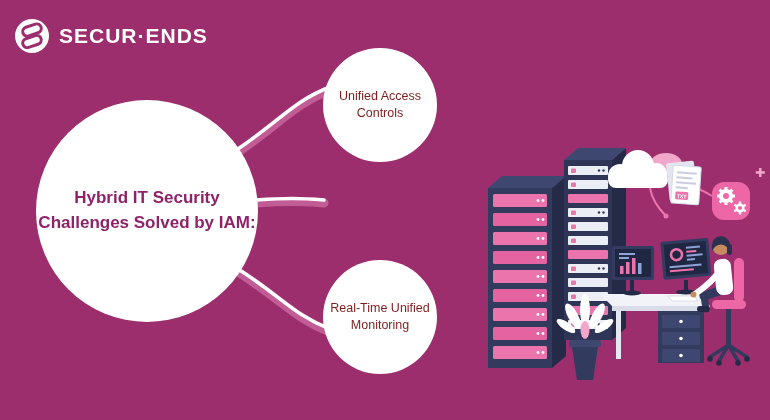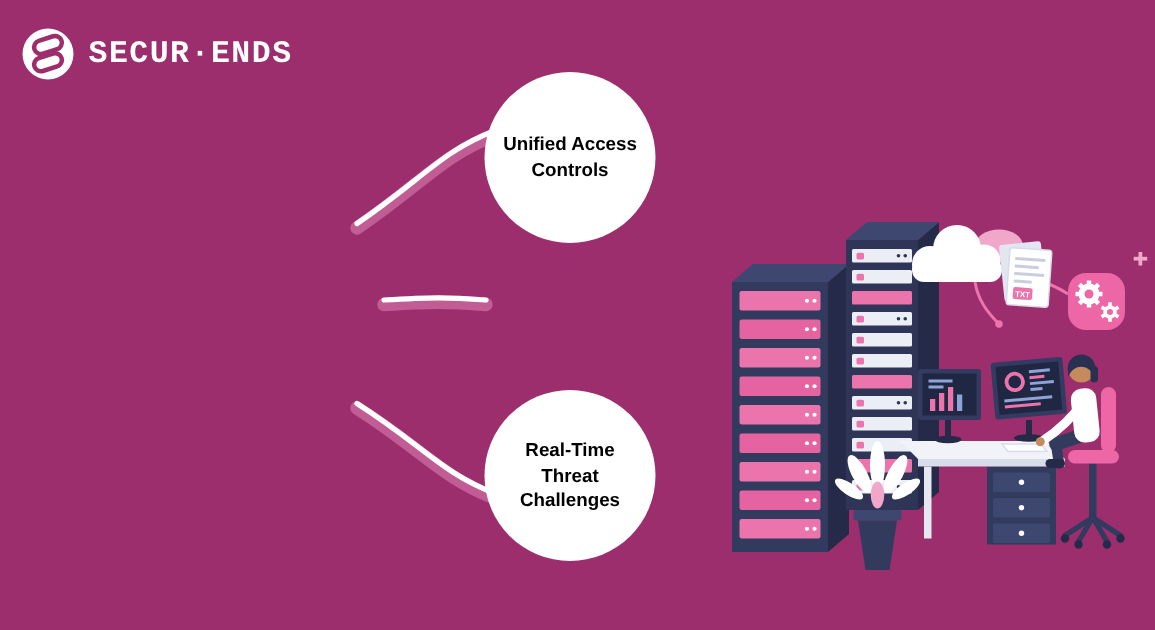--- a/index.html
+++ b/index.html
@@ -3,33 +3,33 @@
 <meta charset="utf-8">
 <style>
   * { margin:0; padding:0; box-sizing:border-box; }
   html,body { width:770px; height:420px; }
   body { font-family:"Liberation Sans", sans-serif; }
   .stage {
     position:relative; width:770px; height:420px;
     background:#9C2E6E; overflow:hidden;
   }
   .logo { position:absolute; left:14px; top:18px; display:flex; align-items:center; gap:9px; z-index:3; }
-  .logo-text { color:#ffffff; font-size:21px; font-weight:800; letter-spacing:1px;font-family:Liberation Mono, monospace; }
+  .logo-text { color:#ffffff; font-size:21px; font-weight:800; letter-spacing:1px; }
   .connectors { position:absolute; left:0; top:0; z-index:1; pointer-events:none; }
   .main-circle {
     position:absolute; left:36px; top:100px; width:222px; height:222px;
     background:#ffffff; border-radius:50%; z-index:2;
     display:flex; align-items:center; justify-content:center; text-align:center;
   }
   .main-title { color:#8F2369; font-size:17px; font-weight:700; line-height:1.45; }
   .bullet {
     position:absolute; width:114px; height:114px; background:#ffffff; border-radius:50%;
     z-index:2; display:flex; align-items:center; justify-content:center; text-align:center;
   }
-  .bullet-label { width:100px; color:#000000; font-size:12.5px; font-weight:700; line-height:1.35; }
+  .bullet-label { width:100px; color:#7f1d1d; font-size:12.5px; font-weight:400; line-height:1.35; }
   .b1 { left:323px; top:48px; }
   .b2 { left:323px; top:150px; }
   .b3 { left:323px; top:260px; }
   .illustration { position:absolute; left:472px; top:48px; z-index:1; }
 </style>
 </head>
 <body>
 
 <div class="stage">
 
@@ -46,26 +46,32 @@
     <g fill="none" stroke-linecap="round">
       <path d="M 238 152 C 282 122, 294 104, 330 90" stroke="#C15C95" stroke-width="9"></path>
       <path d="M 238 149 C 282 119, 294 101, 330 87" stroke="#ffffff" stroke-width="3.5"></path>
       <path d="M 256 203 C 288 201, 298 201, 324 203" stroke="#C15C95" stroke-width="9"></path>
       <path d="M 256 200 C 288 198, 298 198, 324 200" stroke="#ffffff" stroke-width="3.5"></path>
       <path d="M 238 272 C 282 300, 294 318, 330 332" stroke="#C15C95" stroke-width="9"></path>
       <path d="M 238 269 C 282 297, 294 315, 330 329" stroke="#ffffff" stroke-width="3.5"></path>
     </g>
   </svg>
 
+  <div class="main-circle">
+    <div class="main-title">
+      <div>Hybrid IT Security</div>
+      <div>Challenges Solved by IAM:</div>
+    </div>
+  </div>
 
   <div class="bullet b1">
     <div class="bullet-label">Unified Access Controls</div>
   </div>
   <div class="bullet b3">
-    <div class="bullet-label">Real-Time Threat Challenges</div>
+    <div class="bullet-label">Real-Time Unified Monitoring</div>
   </div>
 
   <svg class="illustration" width="298" height="360" viewBox="0 0 298 360">
 
     <g fill="none" stroke="#EC74AC" stroke-width="2">
       <path d="M150,140 C146,152 138,158 128,162"></path>
       <path d="M196,132 C212,136 228,140 240,148"></path>
       <path d="M178,140 C180,152 186,160 194,168"></path>
     </g>
     <circle cx="128" cy="162" r="2.5" fill="#EC74AC"></circle>

